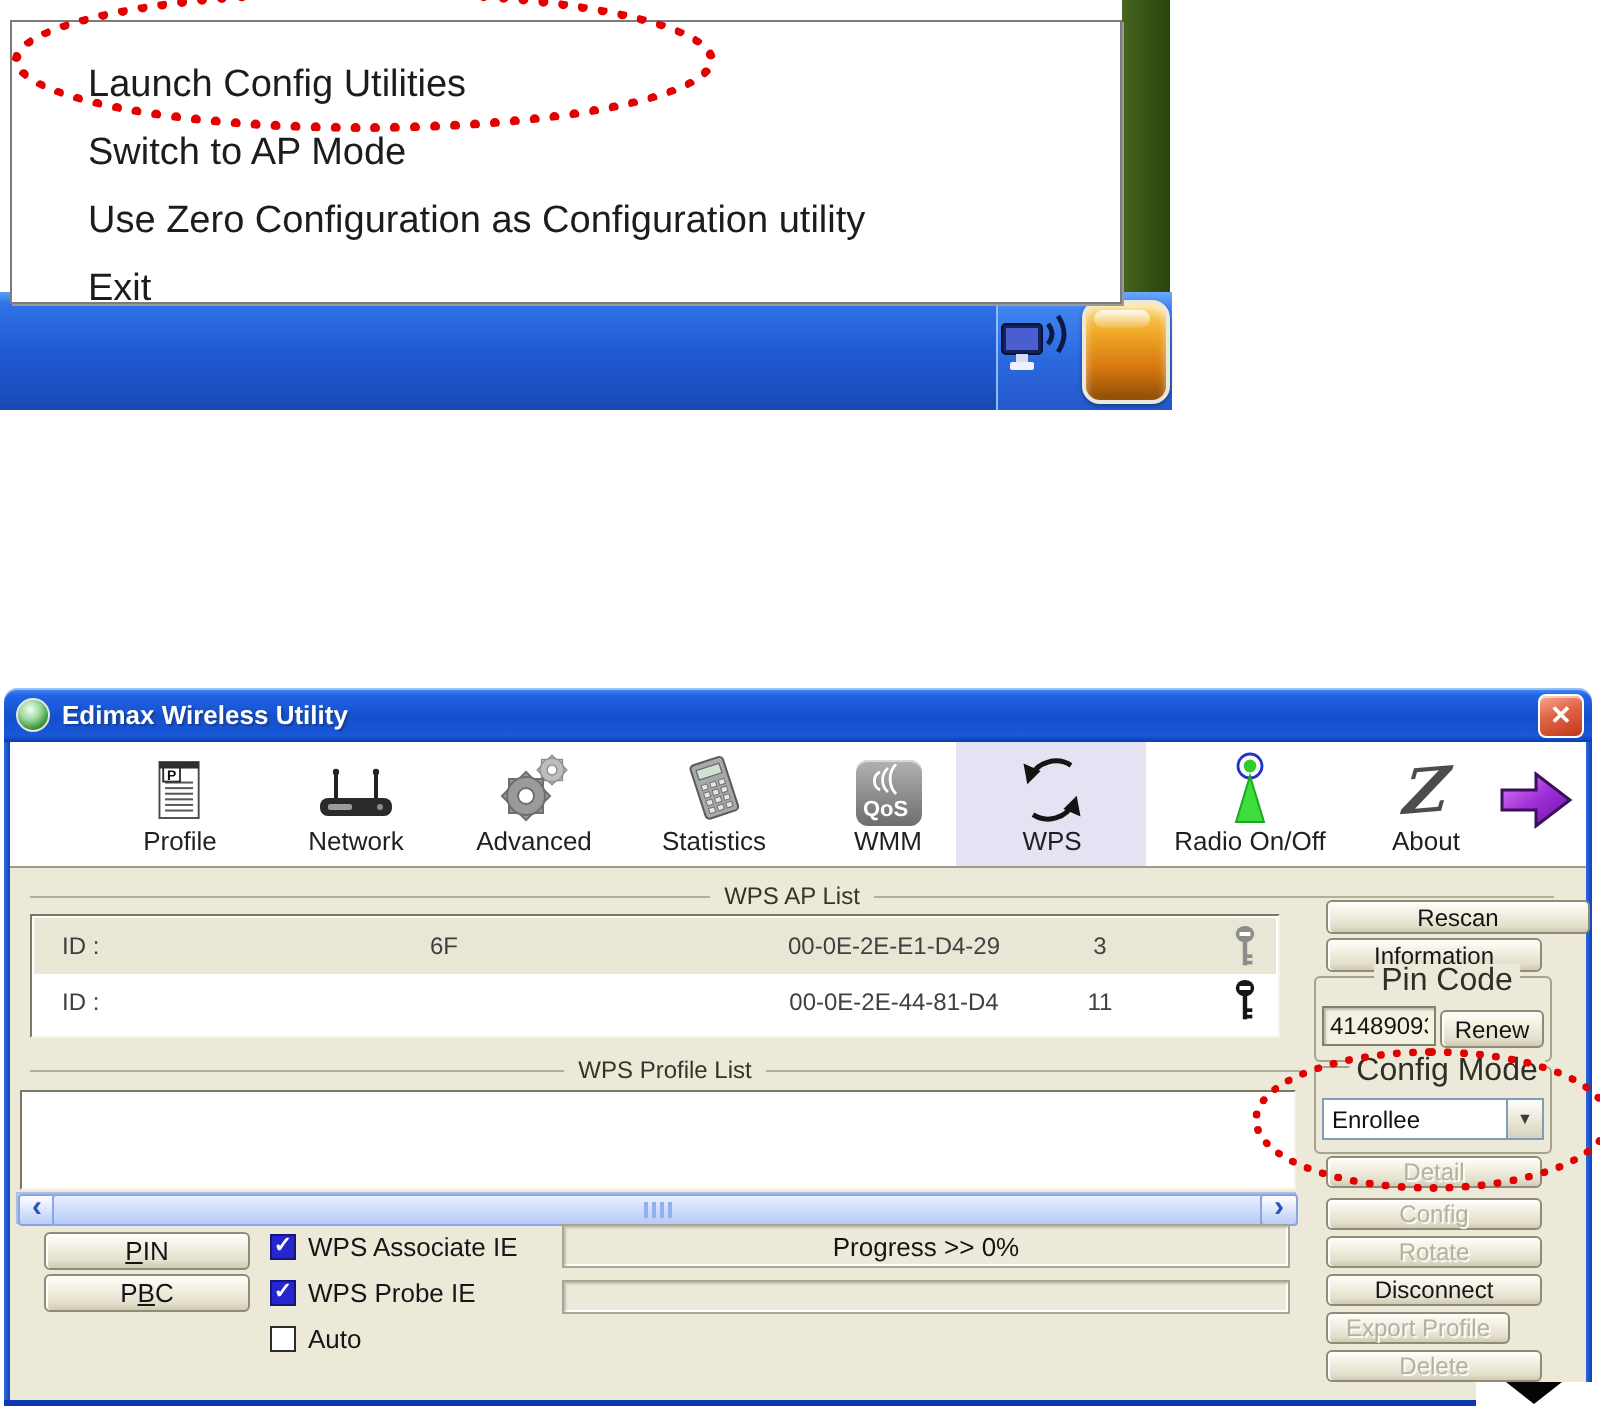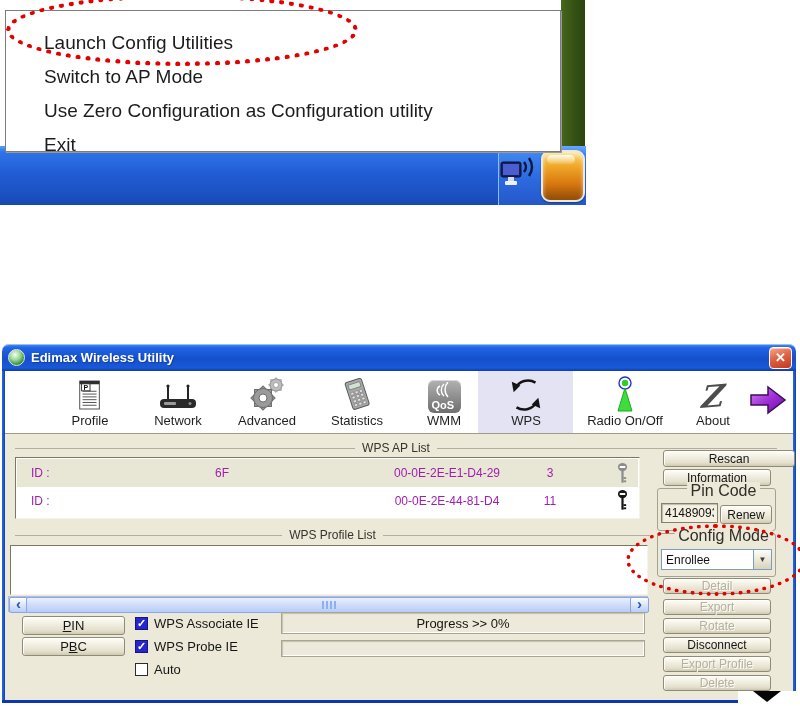--- a/index.html
+++ b/index.html
@@ -57,21 +57,21 @@
     background:linear-gradient(180deg,#b2b2b2 0%,#8c8c8c 55%,#6e6e6e 100%);box-shadow:inset 0 1px 0 #d8d8d8;}
   .wmm-box .qos{position:absolute;left:4px;bottom:2px;color:#fff;font-size:11px;font-weight:bold;}
 
   
   .grp{display:flex;align-items:center;height:14px;}
   .grp::before,.grp::after{content:"";flex:1;height:0;border-top:1px solid #b2ae9b;}
   .grp .grp-label{padding:0 7px;font-size:12px;color:#35342c;white-space:nowrap;}
 
   
   .listbox{background:#fff;border:1px solid;border-color:#7b7767 #f6f4e9 #f6f4e9 #7b7767;box-sizing:border-box;}
-  .ap-row{position:absolute;left:1px;width:621px;height:28px;font-size:12px;color:#a21caf;}
+  .ap-row{position:absolute;left:1px;width:621px;height:28px;font-size:12px;color:#404040;}
   .ap-row.sel{background:#e8e7d5;}
   .ap-row span{position:absolute;top:7px;}
 
   
   .sbar{background:#cbd8f6;border:1px solid #aebede;box-sizing:border-box;}
   .sb-btn{position:absolute;top:0;width:17px;height:14px;border:1px solid #89a3e4;border-radius:2px;
     background:linear-gradient(180deg,#fdfeff 0%,#d8e3fb 55%,#bacdf7 100%);
     color:#2a52c0;font-weight:bold;font-size:15px;line-height:12px;text-align:center;}
   .sb-thumb{position:absolute;left:17px;top:0;width:604px;height:14px;border:1px solid #88a8ec;border-radius:2px;
     background:linear-gradient(180deg,#e9effe 0%,#cfdcfb 50%,#b8ccf8 100%);
@@ -413,29 +413,29 @@
       <span class="combo-text">Enrollee</span>
       <span class="combo-btn">
         <span>▼</span>
       </span>
     </div>
 
     <div class="abs xpbtn disabled" style="left:661px;top:234px;width:108px;height:16px;">
       <span>Detail</span>
     </div>
     <div class="abs xpbtn disabled" style="left:661px;top:255px;width:108px;height:16px;">
-      <span>Export</span>
+      <span>Config</span>
     </div>
     <div class="abs xpbtn disabled" style="left:661px;top:274px;width:108px;height:16px;">
       <span>Rotate</span>
     </div>
     <div class="abs xpbtn" style="left:661px;top:293px;width:108px;height:16px;">
       <span>Disconnect</span>
     </div>
-    <div class="abs xpbtn disabled" style="left:661px;top:312px;width:108px;height:16px;">
+    <div class="abs xpbtn disabled" style="left:661px;top:312px;width:92px;height:16px;">
       <span>Export Profile</span>
     </div>
     <div class="abs xpbtn disabled" style="left:661px;top:331px;width:108px;height:16px;">
       <span>Delete</span>
     </div>
 
     <div class="abs ellipse ellipse2"></div>
   </div>
 
   <div class="abs annot-bar"></div>

